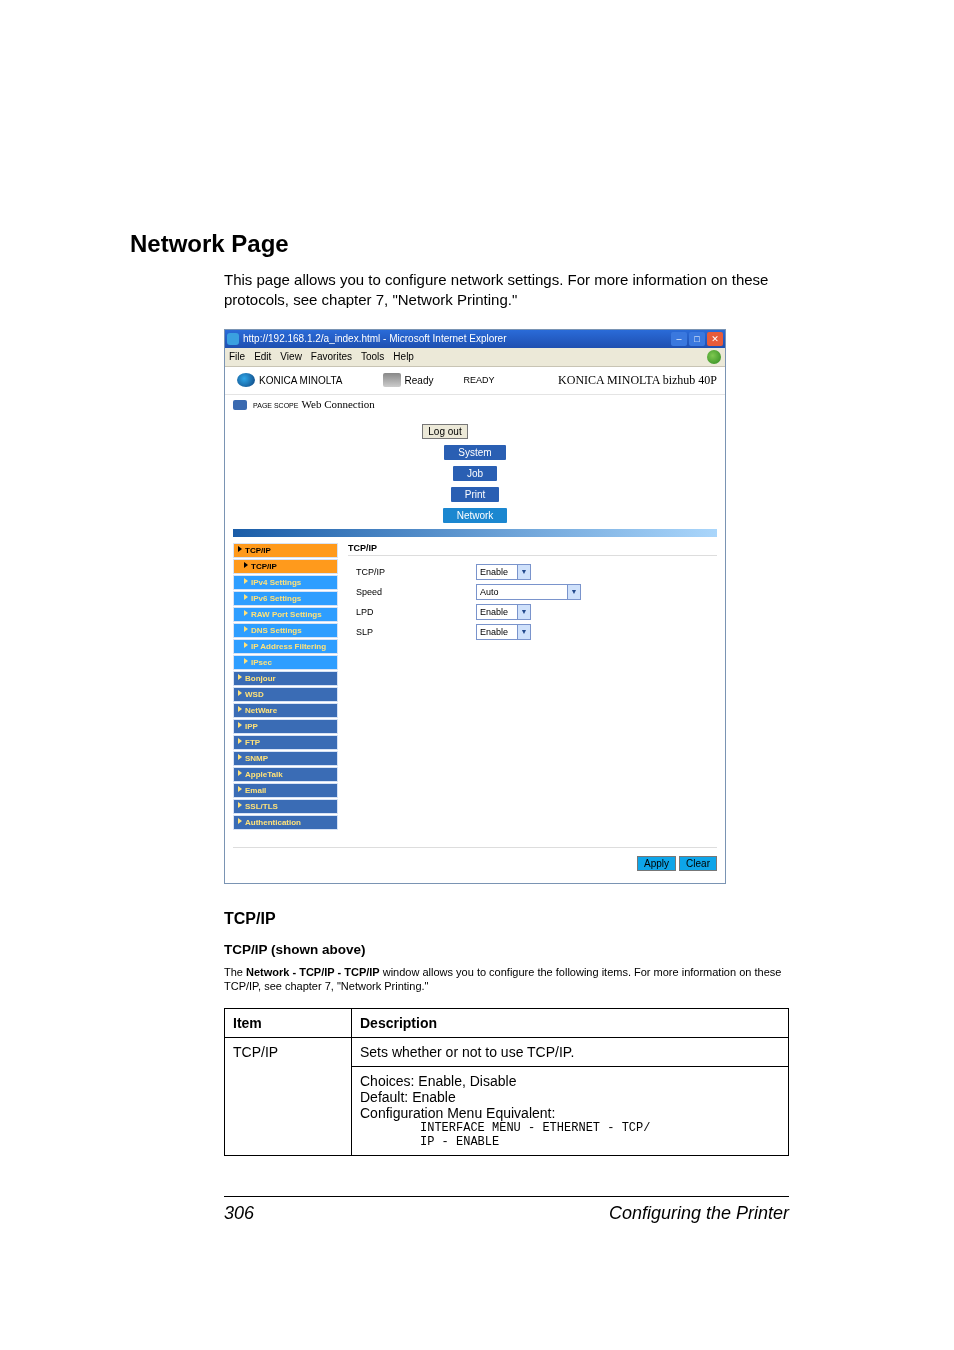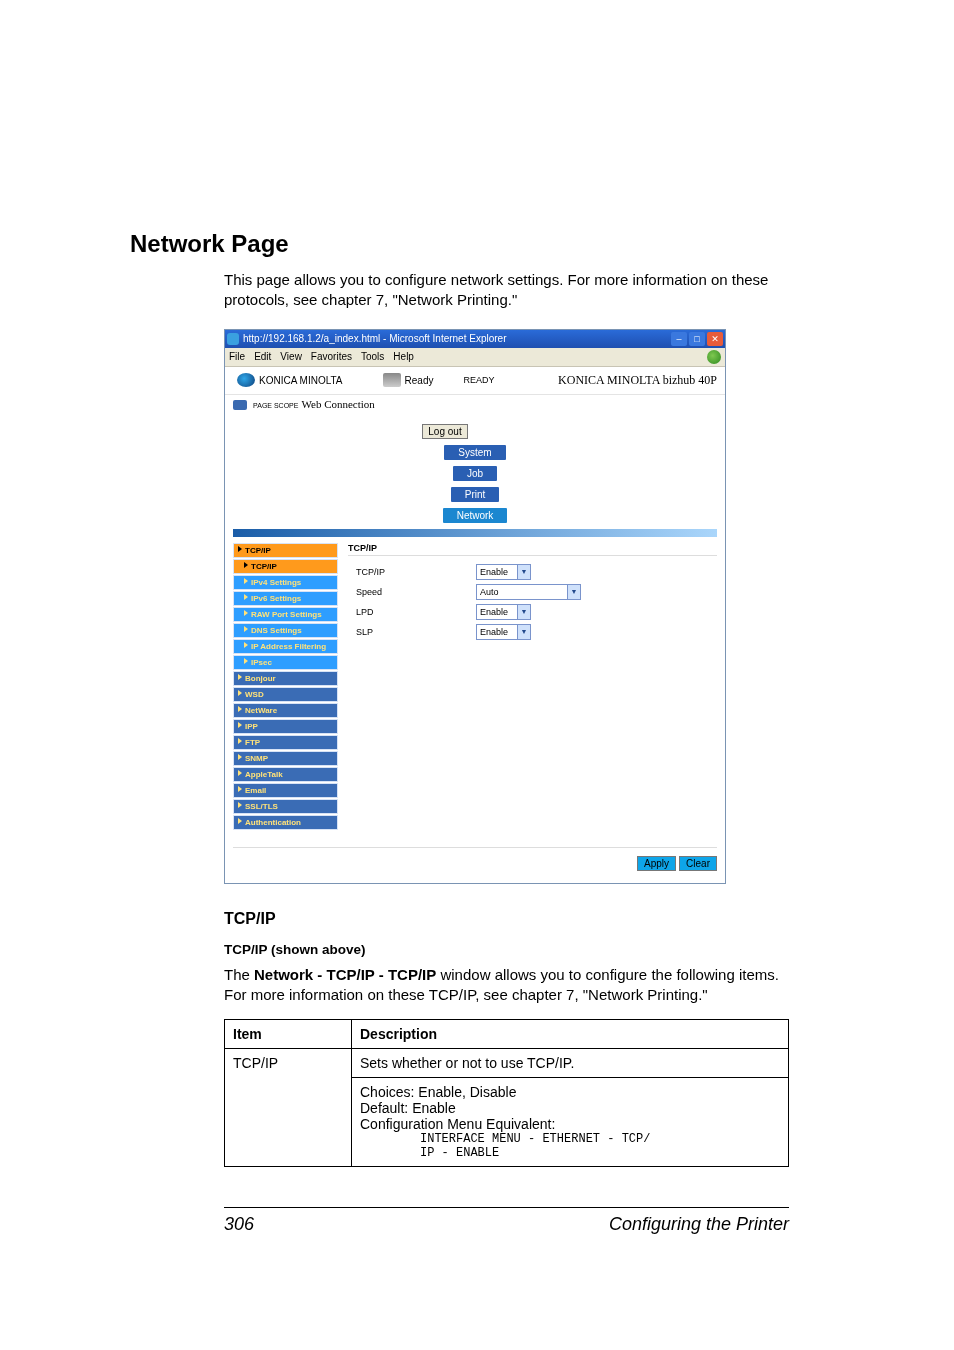--- a/index.html
+++ b/index.html
@@ -213,21 +213,21 @@
     border: 1px solid #777;
     background: #0ea5e9;
     padding: 1px 6px;
   }
   .footer-sep {
     border-top: 1px solid #ddd;
     margin: 0 8px 4px 8px;
   }
   h3.sub { font-size: 16px; font-weight: bold; margin: 26px 0 14px 94px; }
   .sub-label { font-size: 13.5px; font-weight: bold; margin: 0 0 8px 94px; }
-  .body-text { font-size: 15px; line-height: 1.35; margin: 0 0 14px 94px; }
+  .body-text { font-size: 11px; line-height: 1.35; margin: 0 0 14px 94px; }
   .body-text .bold { font-weight: bold; }
   .tbl {
     margin-left: 94px;
     border-collapse: collapse;
     width: 565px;
     font-size: 14px;
   }
   .tbl th, .tbl td {
     border: 1px solid #000;
     padding: 6px 8px;

